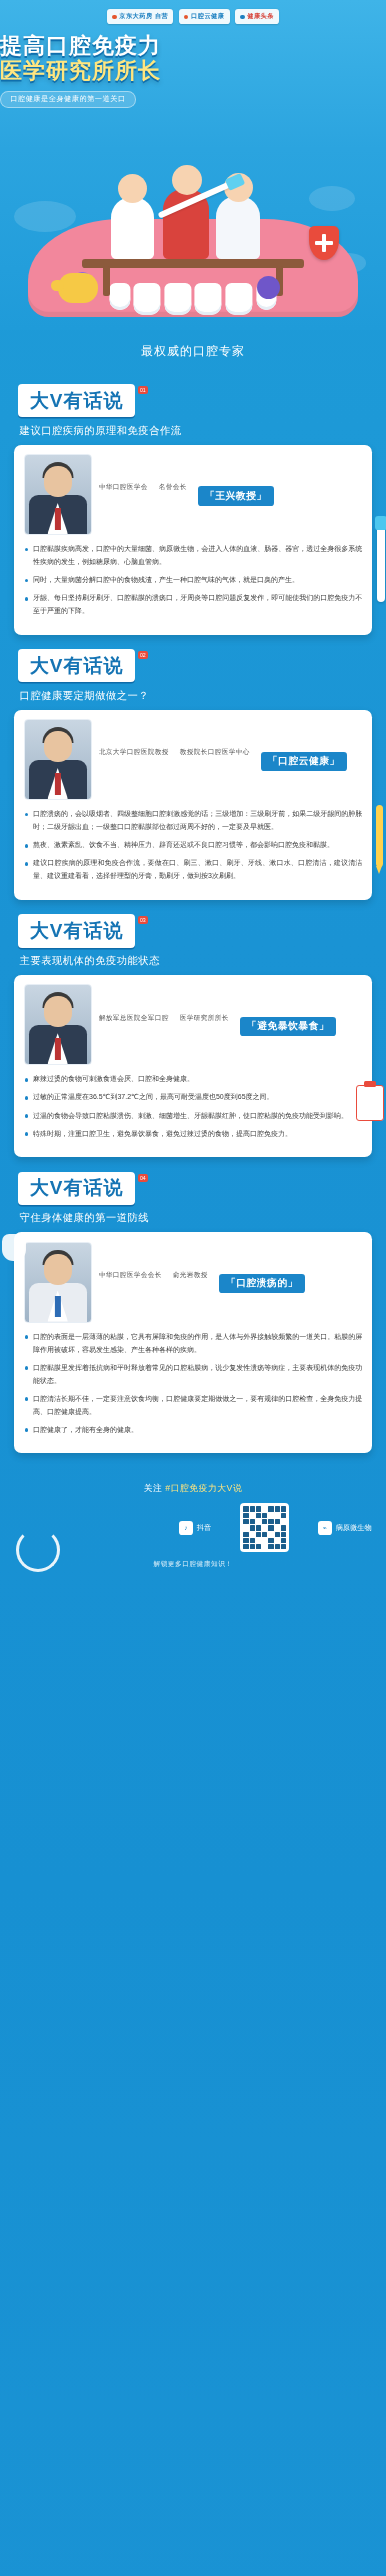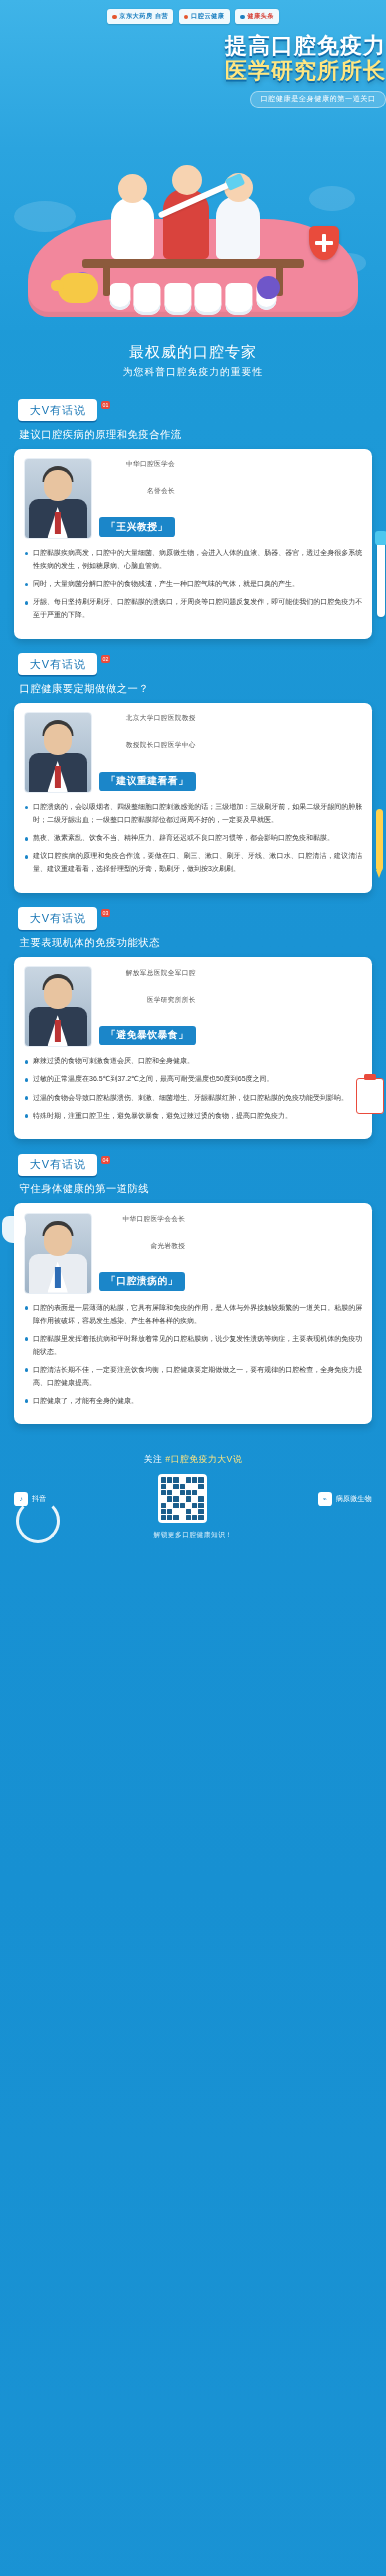--- a/index.html
+++ b/index.html
@@ -43,23 +43,22 @@
     align-items: center;
     gap: 2.6px;
     box-shadow: 0 0.5px 1.5px rgba(0,0,0,0.15);
   }
   .logo-pill .dot { width: 4.6px; height: 4.6px; border-radius: 50%; background:#e4572e; display:inline-block;}
   .logo-pill.alt { color:#d7443a; }
   .logo-pill.alt .dot { background:#1b7fc0; }
 
   .hero-title {
     position: relative;
-    text-align: right;
+    text-align: left;
     margin-top: 8.2px;
-    margin-left: 40px;
   }
   .hero-title h1 {
     font-size: 22px;
     line-height: 1.16;
     font-weight: bold;
     color: #ffffff;
     text-shadow: 0 1.5px 0 #0f6fae, 0 2.6px 5.2px rgba(0,0,0,0.25);
     letter-spacing: 1px;
   }
   .hero-title h1 .accent { color: #ffe680; }
@@ -133,31 +132,31 @@
     position:absolute; left: 58px; bottom: 27px; width: 40px; height: 30px;
     background:#f6c945; border-radius: 14.4px;
   }
   .piggy:after{content:"";position:absolute;left:-7.2px;top:7.2px;width:13.4px;height:11.3px;background:#f6c945;border-radius:6.2px;}
 
   
   .intro {
     text-align: center;
     padding: 13.4px 0 5.2px;
   }
-  .intro .l1 { font-size: 15px; letter-spacing: 1px; margin-bottom: 4.1px; color:#ffffff;}
+  .intro .l1 { font-size: 12px; letter-spacing: 1px; margin-bottom: 4.1px; color:#ffffff;}
   .intro .l2 { font-size: 9.8px; letter-spacing: 1px; color:#ffffff;}
 
   
   .section { padding: 5.2px 14.4px 0; position: relative; }
   .tag-row { display:flex; align-items:flex-start; gap: 3.1px; margin: 9.3px 0 5.2px 4.1px; }
   .tag {
     background: #ffffff;
     color: #1574b4;
-    font-size: 11px;
-    font-weight: normal;
+    font-size: 19px;
+    font-weight: bold;
     letter-spacing: 1px;
     padding: 3.6px 11.3px;
     border-radius: 4.1px;
     box-shadow: 0 1.5px 0 #0e6ba8;
   }
   .tag-sup {
     background:#e94b3c; color:#fff; font-size:5.2px; border-radius:2.1px;
     padding: 1px 2.1px; margin-top: 2.1px;
   }
   .sec-sub {
@@ -184,21 +183,21 @@
     position: relative; overflow: hidden; flex: none;
     border: 1px solid #e7eef5;
   }
   .portrait .head { position:absolute; left:50%; transform:translateX(-50%); top:11.3px; width:28px; height:31px; border-radius:13.4px; background:#e8c4a0;}
   .portrait .hair { position:absolute; left:50%; transform:translateX(-50%); top:7.2px; width:31px; height:15.5px; border-radius:15.5px 15.5px 0 0; background:#3a3a3a;}
   .portrait .torso { position:absolute; left:50%; transform:translateX(-50%); bottom:0; width:58px; height:39px; border-radius:9.3px 9.3px 0 0; background:#2e3d52;}
   .portrait .shirt { position:absolute; left:50%; transform:translateX(-50%); bottom:0; width:20.6px; height:31px; background:#fff; clip-path: polygon(50% 0,100% 100%,0 100%);}
   .portrait .tie { position:absolute; left:50%; transform:translateX(-50%); bottom:4.1px; width:6.2px; height:21.6px; background:#b33; }
   .portrait.white .torso { background:#e9edf2; }
   .portrait.white .tie { background:#2d6cb5; }
-  .expert-meta { display:flex; flex-direction:column; justify-content:center; gap:18px;align-items:flex-end; }
+  .expert-meta { display:flex; justify-content:center; gap:11px; }
   .expert-meta .line { font-size: 6.7px; color: #555; letter-spacing: 0.3px;}
   .expert-name {
     margin-top: 3.1px;
     display:inline-block;
     background:#1b86c9; color:#fff;
     font-size: 9.8px; font-weight:bold;
     border-radius: 3.1px; padding: 3.1px 7.2px;
     letter-spacing: 0.5px;
   }
   ul.points { list-style:none; }
@@ -244,21 +243,21 @@
   .footer {
     margin-top: 17.5px;
     padding: 12.4px 14.4px 20.6px;
     text-align: center;
     position: relative;
   }
   .footer .follow {
     font-size: 8.8px; letter-spacing: 0.5px; margin-bottom: 8.2px;
   }
   .footer .follow .hl { color:#ffe680; }
-  .foot-row { display:flex; align-items:center; justify-content:space-between; gap: 29px; }
+  .foot-row { display:flex; align-items:center; justify-content:flex-end; gap: 29px; }
   .foot-item { display:flex; align-items:center; gap:4.1px; font-size: 7.2px; }
   .foot-icon { width: 13.4px; height: 13.4px; border-radius:3.1px; background:#ffffff; color:#1b86c9; font-size:6.7px; display:flex;align-items:center;justify-content:center; font-weight:bold;}
   .qr {
     width: 49px; height: 49px; background:#ffffff; border-radius:4.1px;
     padding: 3.1px; display:grid; grid-template-columns: repeat(7,1fr); grid-template-rows: repeat(7,1fr); gap:1px;
   }
   .qr i { background:#1b5e8c; border-radius:0.5px; }
   .qr i.off { background:#ffffff; }
   .foot-note { margin-top: 7.2px; font-size: 6.7px; color:#dff1fb; letter-spacing:0.5px;}
   .stethoscope {
@@ -318,21 +317,20 @@
       <h1>
         <span>提高口腔免疫力</span><br>
         <span class="accent">医学研究所所长</span>
       </h1>
       <div class="hero-sub">口腔健康是全身健康的第一道关口</div>
     </div>
   </div>
 
   <div class="intro">
     <div class="l1">最权威的口腔专家</div>
-    <div class="l2">为您科普口腔免疫力的重要性</div>
   </div>
 
   <div class="section">
     <div class="tag-row">
       <div class="tag">大V有话说</div>
       <div class="tag-sup">01</div>
     </div>
     <div class="sec-sub">建议口腔疾病的原理和免疫合作流</div>
     <div class="card">
       <div class="expert">
@@ -369,21 +367,21 @@
         <div class="portrait">
           <span class="torso"></span>
             <span class="hair"></span>
             <span class="head"></span>
             <span class="shirt"></span>
             <span class="tie"></span>
         </div>
         <div class="expert-meta">
           <div class="line">北京大学口腔医院教授</div>
           <div class="line">教授院长口腔医学中心</div>
-          <div class="expert-name">「建议重建看看」</div>
+          <div class="expert-name">「口腔云健康」</div>
         </div>
       </div>
       <ul class="points">
         <li>口腔溃疡的，会以吸烟者、四级整细胞口腔刺激感觉的话；三级增加：三级刷牙前，如果二级牙龈间的肿胀时；二级牙龈出血；一级整口口腔黏膜部位都过两周不好的，一定要及早就医。</li>
         <li>熬夜、激素紊乱、饮食不当、精神压力、辟育还迟或不良口腔习惯等，都会影响口腔免疫和黏膜。</li>
         <li>建议口腔疾病的原理和免疫合作流，要做在口、刷三、漱口、刷牙、牙线、漱口水、口腔清洁，建议清洁量、建议重建看看，选择舒理型的牙膏，勤刷牙，做到按3次刷刷。</li>
       </ul>
     </div>
     <div class="deco deco-pen" style="right:3.1px; top:170px;"></div>
   </div>

